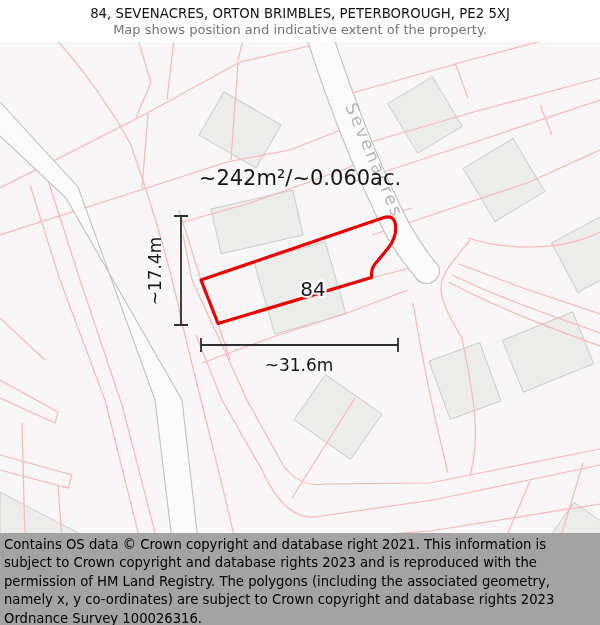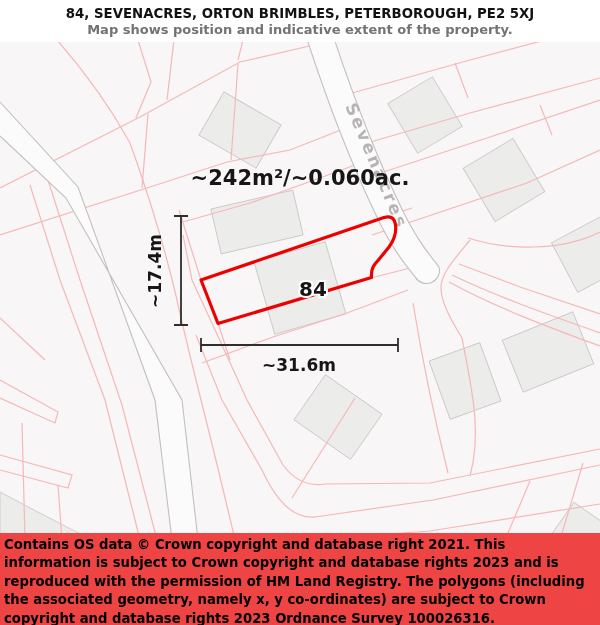--- a/index.html
+++ b/index.html
@@ -3,32 +3,32 @@
 <meta charset="utf-8">
 <style>
   html,body{margin:0;padding:0;}
   body{
     width:600px;height:625px;
     background:#ffffff;
     font-family:"DejaVu Sans","Liberation Sans",sans-serif;
     color:#111;
     overflow:hidden;
   }
-  .page{width:600px;height:625px;position:relative;font-weight:bold;}
+  .page{width:600px;height:625px;position:relative;}
   header{
     position:absolute;top:0;left:0;width:600px;height:42px;
     text-align:center;background:#fff;z-index:3;
   }
   .title-line{font-size:13.3px;line-height:1.28;padding-top:5px;color:#121212;}
   .subtitle-line{font-size:13px;line-height:1.3;color:#737373;}
   .map-wrap{position:absolute;top:42px;left:0;width:600px;height:491px;}
   svg{display:block;}
   footer{
     position:absolute;top:533px;left:0;width:600px;height:92px;
-    background:#ef4444;z-index:3;
+    background:#a3a3a3;z-index:3;
   }
   footer p{
     margin:0;padding:3px 5px 0 4px;
     font-size:13.2px;line-height:1.4;color:#000;
     width:588px;
   }
   .maplabel{fill:#161616;}
   .roadtext{fill:#b8b4b4;letter-spacing:2.5px;}
 </style>
 </head>

